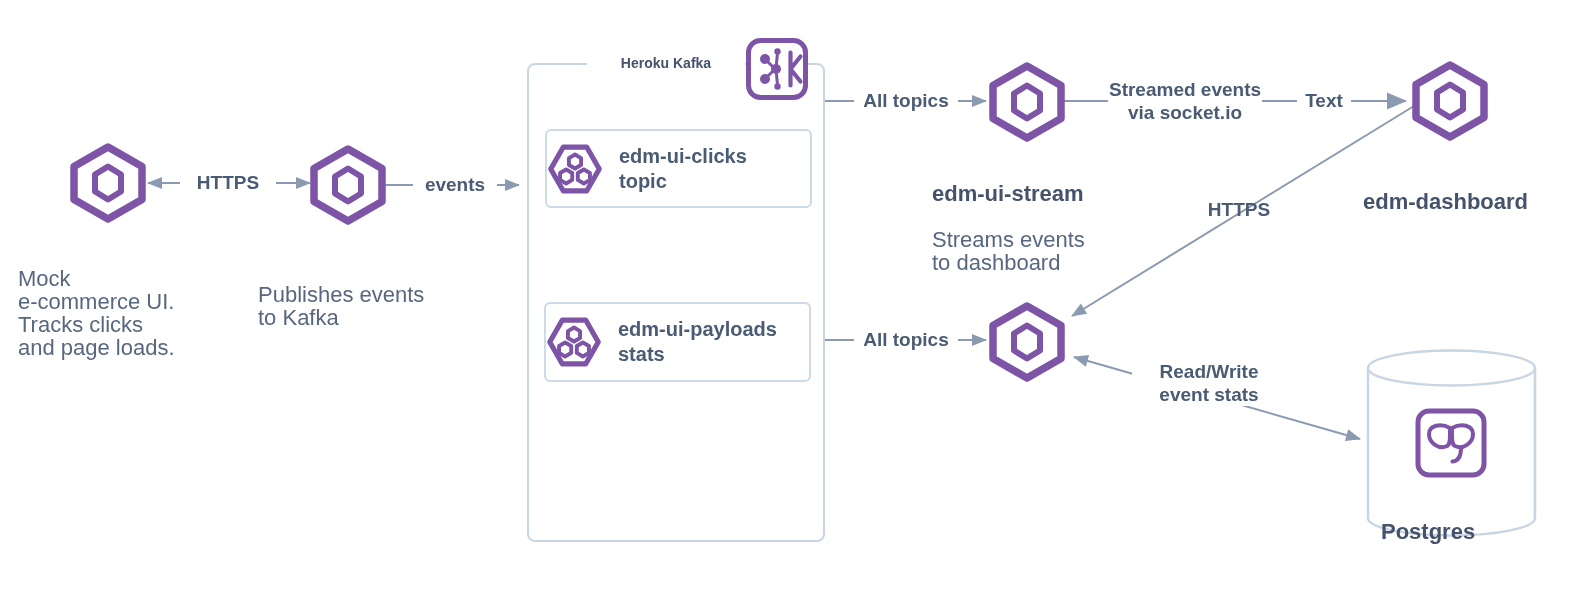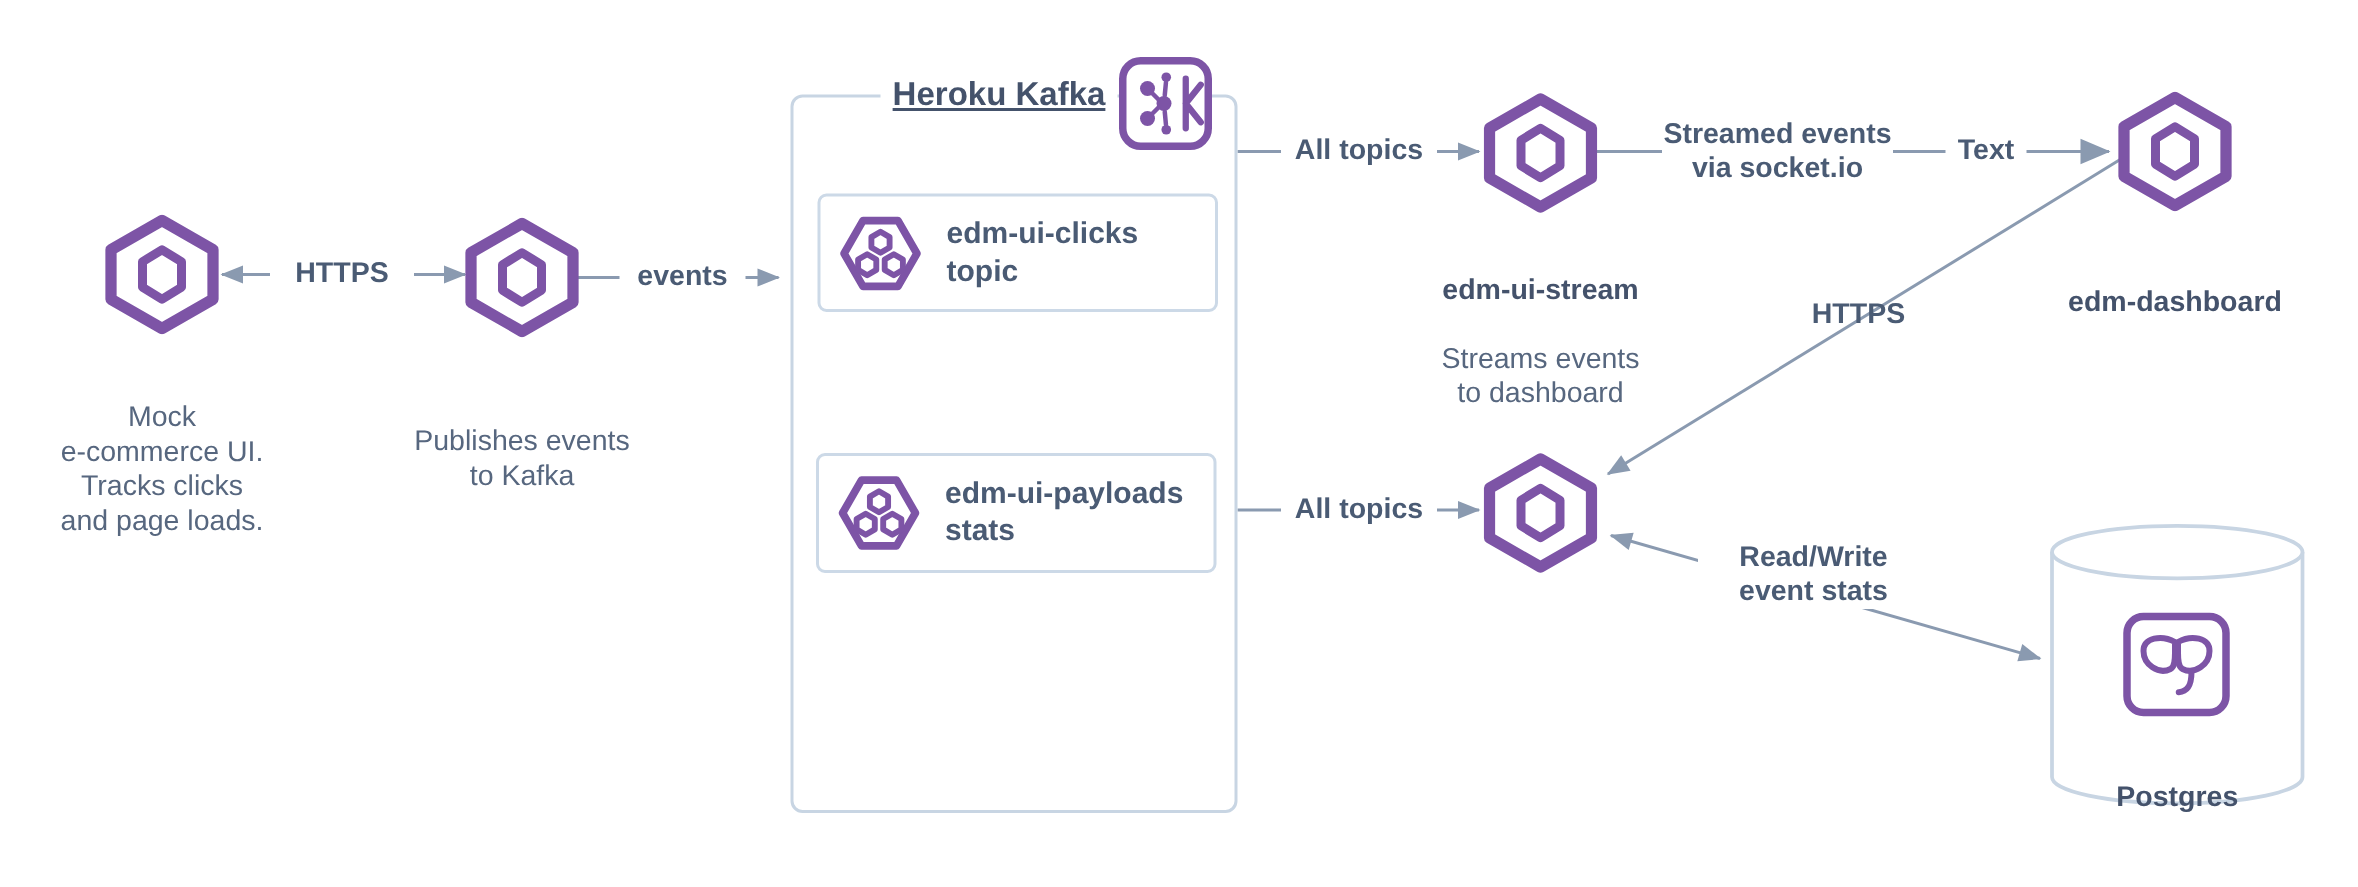--- a/index.html
+++ b/index.html
@@ -12,41 +12,41 @@
 
   
   .elabel {
     position:absolute; font-weight:bold; font-size:19px; line-height:23px;
     color:#4a5b74; text-align:center; white-space:pre-line;
   }
   .elabel.bg { background:#ffffff; }
 
   
   .node-label {
-    position:absolute; text-align:center; font-size:19px; line-height:23px;
+    position:absolute; font-size:22px; line-height:23px;
     color:#57677f; white-space:pre-line;
   }
   .node-label .t { font-weight:bold; color:#44526b; }
 
   
   .kafka-box {
     position:absolute; left:527px; top:63px; width:298px; height:479px;
     border:2px solid #c8d5e3; border-radius:8px; box-sizing:border-box;
     background:transparent;
   }
   .kafka-title {
     position:absolute; left:587px; top:50px; width:158px; height:26px;
-    line-height:26px; background:#ffffff; font-weight:bold; font-size:22px;
-    color:#44526b; text-align:center;text-decoration:underline;
+    line-height:26px; background:#ffffff; font-weight:bold; font-size:14px;
+    color:#44526b; text-align:center;
   }
 
   .topic-card {
     position:absolute; border:2px solid #ccd9e7; border-radius:6px;
     background:#ffffff; box-sizing:border-box;
-    display:flex; align-items:center; padding-left:12px;
+    display:flex; align-items:center; 
   }
   .topic-label {
     margin-left:16px; font-weight:bold; font-size:20px; line-height:25px;
     color:#4a5b74; white-space:pre-line;
   }
 </style>
 </head>
 <body>
 
 <div class="canvas">

